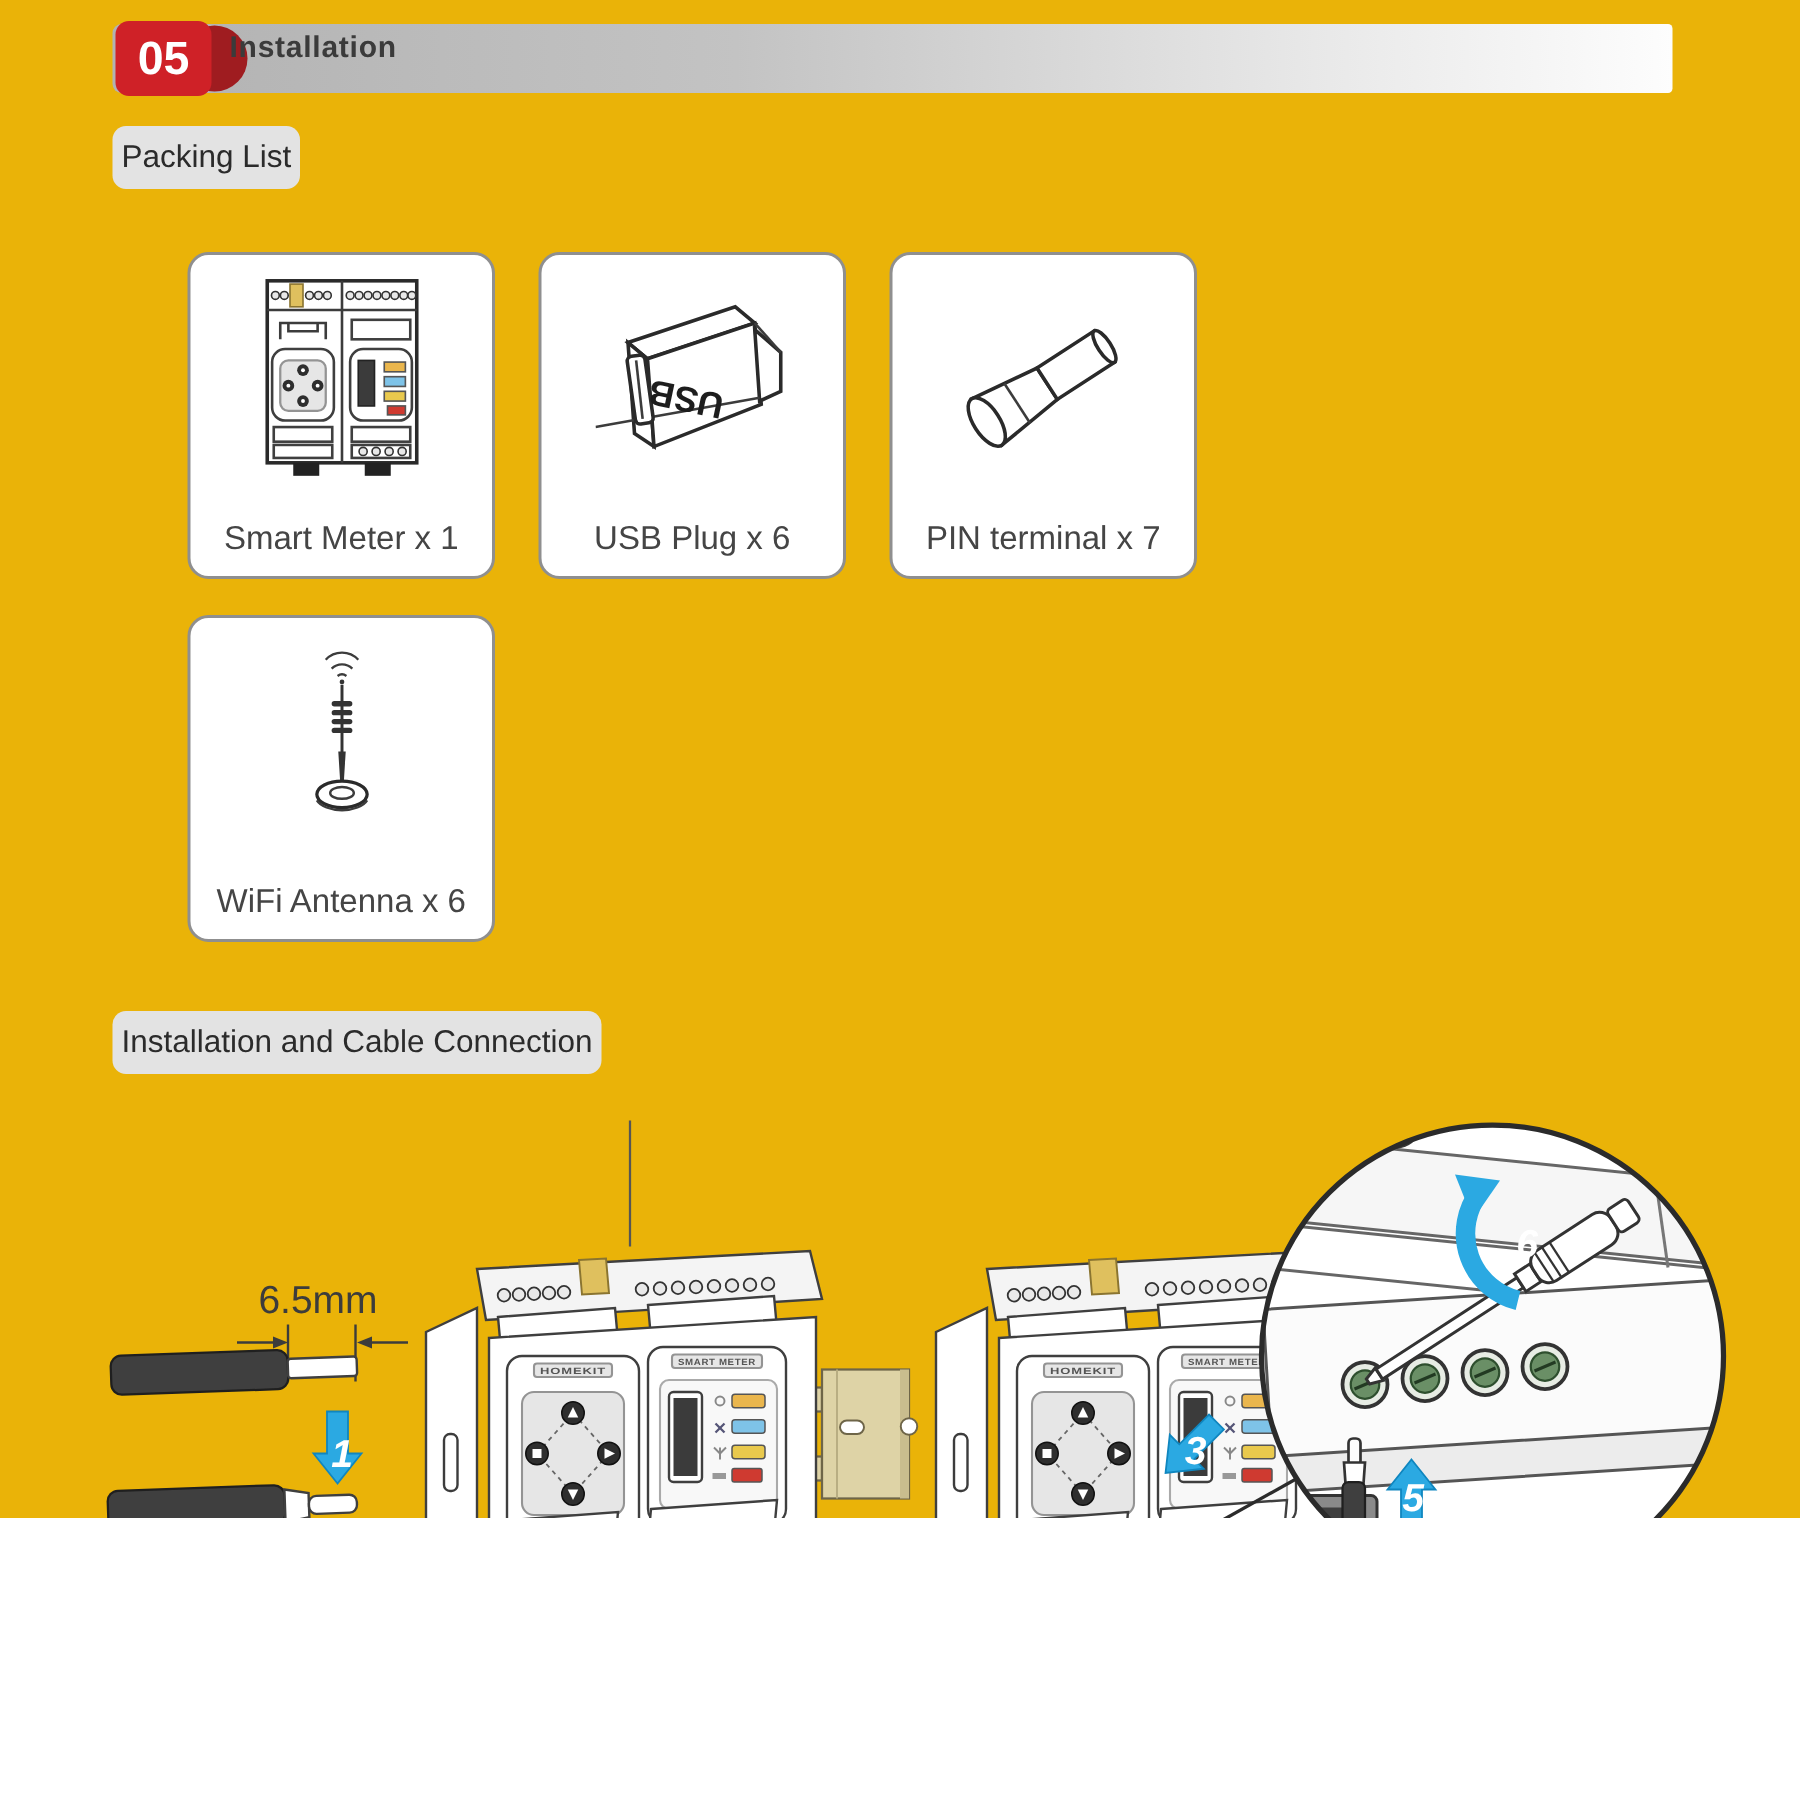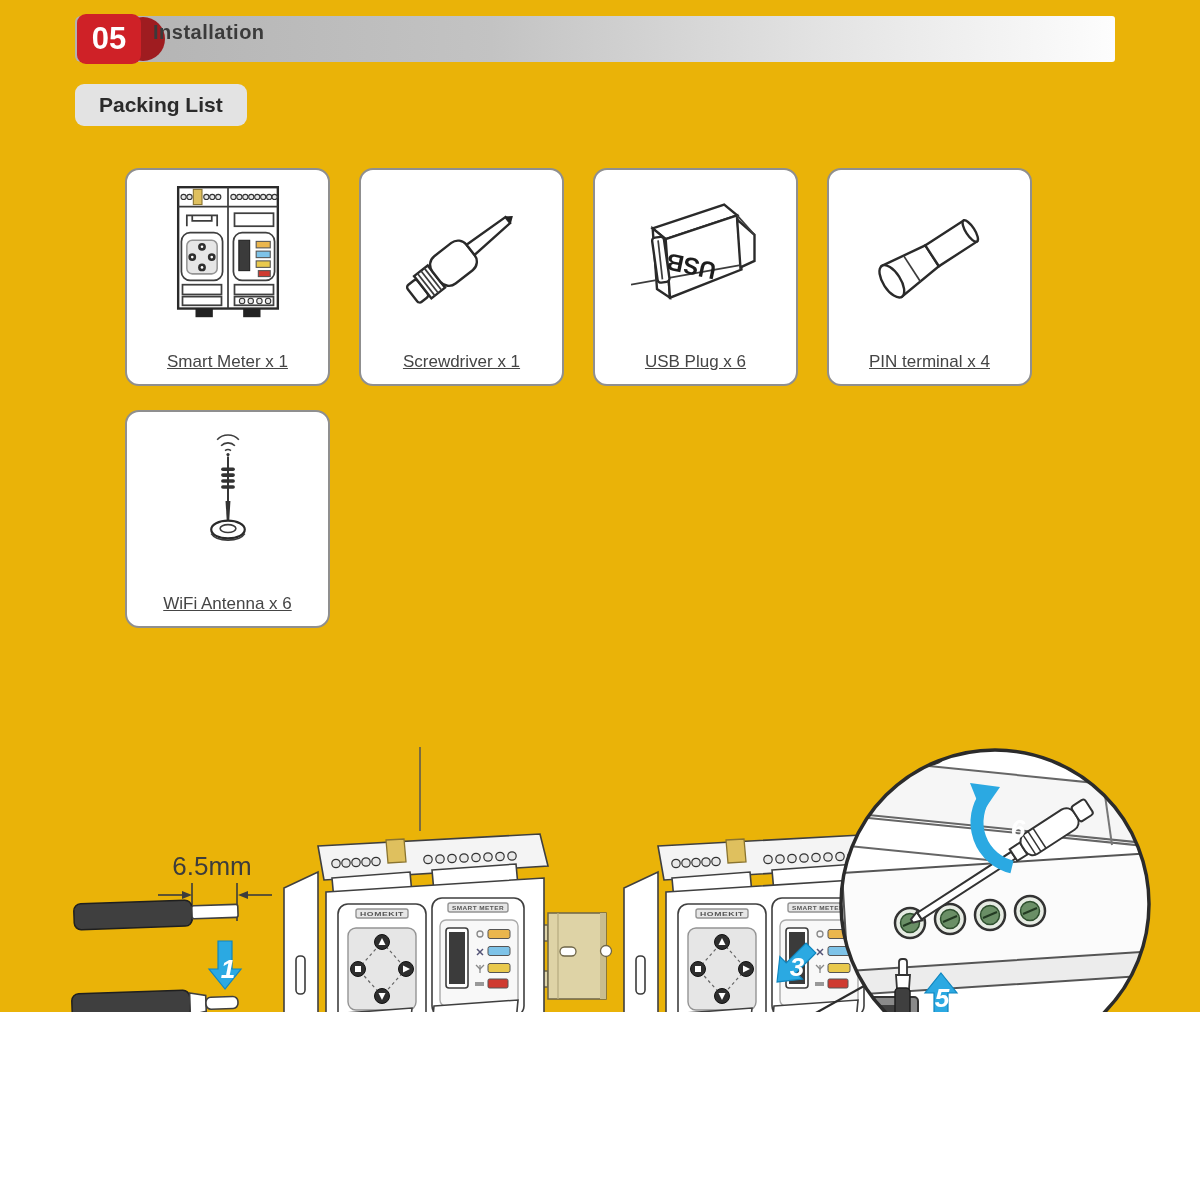--- a/index.html
+++ b/index.html
@@ -9,33 +9,33 @@
   
   .hbar{position:absolute;left:75px;top:16px;width:1040px;height:46px;
         background:linear-gradient(to right,#b2b2b2 0%,#c3c3c3 40%,#e9e9e9 78%,#fdfdfd 100%);
         border-radius:6px 3px 3px 6px;}
   .hcircle{position:absolute;left:121px;top:17px;width:44px;height:44px;border-radius:50%;background:#9f1c20;}
   .hbadge{position:absolute;left:77px;top:14px;width:64px;height:50px;background:#cf2127;border-radius:9px;
           color:#fff;font-size:31px;font-weight:bold;display:flex;align-items:center;justify-content:center;}
   .htitle{position:absolute;left:153px;top:21px;font-size:20px;font-weight:bold;color:#3b3b3b;letter-spacing:.5px;}
 
   
-  .pill{position:absolute;background:#e3e3e3;border-radius:9px;padding:9px 24px;
-        font-size:21px;font-weight:bold;color:#2b2b2b;}
+  .pill{position:absolute;background:#e3e3e3;border-radius:9px;padding:9px 6px;
+        font-size:21px;font-weight:normal;color:#2b2b2b;}
   .pill-packing{left:75px;top:84px;}
   .pill-install{left:75px;top:674px;}
 
   
   .cards{position:absolute;display:flex;gap:29px;}
   .row1{left:125px;top:168px;}
   .row2{left:125px;top:410px;}
   .card{width:205px;height:218px;border:2px solid #8f8f8f;border-radius:14px;background:#fff;
         box-sizing:border-box;display:flex;flex-direction:column;align-items:center;
         justify-content:space-between;padding:12px 4px 12px;}
-  .card-label{font-size:17px;color:#454545;white-space:nowrap;text-decoration:underline;}
+  .card-label{font-size:22px;color:#454545;white-space:nowrap;}
 
   
   .o  {stroke:#3f3f3f;stroke-width:1.6;fill:#fff;}
   .o2 {stroke:#2a2a2a;stroke-width:2.2;fill:#fff;}
   .ol {stroke:#3f3f3f;stroke-width:1.6;fill:#f4f4f4;}
   .og {stroke:#949494;stroke-width:1.4;fill:#e6e6e6;}
   .thin{stroke:#3c3c3c;stroke-width:1.6;fill:none;}
   .dash{stroke:#666;stroke-width:1.2;stroke-dasharray:3 3;fill:none;}
   .dark{fill:#3f3f3f;stroke:#1f1f1f;stroke-width:1.5;}
   .tinylabel{font:600 6px "Liberation Sans",sans-serif;fill:#555;text-anchor:middle;letter-spacing:.4px;}
@@ -50,20 +50,21 @@
 <div class="page">
 
   <div class="hbar"></div>
   <div class="hcircle"></div>
   <div class="hbadge">
       <span>05</span>
     </div>
   <div class="htitle">Installation</div>
 
   <div class="pill pill-packing">Packing List</div>
+  <div class="pill pill-install">Installation and Cable Connection</div>
 
   <div class="cards row1">
 
     <div class="card">
       <svg width="130" height="148" viewBox="0 0 120 135">
         <rect x="14" y="4" width="92" height="112" class="o2"></rect>
         <line x1="60" y1="4" x2="60" y2="116" class="thin"></line>
         <line x1="14" y1="22" x2="106" y2="22" class="thin"></line>
         <g fill="#e8e8e8" stroke="#333" stroke-width="1">
           <circle cx="19" cy="13" r="2.4"></circle>
@@ -112,35 +113,20 @@
             <circle cx="81" cy="109" r="2.5"></circle>
           <circle cx="89" cy="109" r="2.5"></circle>
             <circle cx="97" cy="109" r="2.5"></circle>
         </g>
         <rect x="30" y="116" width="16" height="8" fill="#222"></rect>
         <rect x="74" y="116" width="16" height="8" fill="#222"></rect>
       </svg>
       <div class="card-label">Smart Meter x 1</div>
     </div>
 
-    <div class="card">
-      <svg width="130" height="148" viewBox="0 0 120 135">
-        <g transform="rotate(-38 60 68)">
-          <rect x="2" y="58" width="12" height="20" rx="3" class="o2"></rect>
-          <rect x="14" y="55" width="16" height="26" class="o2"></rect>
-          <line x1="18" y1="55" x2="18" y2="81" class="thin"></line>
-          <line x1="22" y1="55" x2="22" y2="81" class="thin"></line>
-          <line x1="26" y1="55" x2="26" y2="81" class="thin"></line>
-          <rect x="30" y="52" width="40" height="32" rx="10" class="o2"></rect>
-          <polygon points="70,62 114,64 114,71 70,74" class="o2"></polygon>
-          <polygon points="114,63 120,67.5 114,72" fill="#222"></polygon>
-        </g>
-      </svg>
-      <div class="card-label">Screwdriver x 1</div>
-    </div>
 
     <div class="card">
       <svg width="130" height="148" viewBox="0 0 120 135">
         <polygon points="20,42 86,20 98,30 32,52" class="o2"></polygon>
         <polygon points="20,42 32,52 36,106 24,98" class="o2"></polygon>
         <polygon points="32,52 98,30 102,80 36,106" class="o2"></polygon>
         <polygon points="98,34 114,48 114,72 101,78" class="o2"></polygon>
         <line x1="98" y1="30" x2="114" y2="48" class="thin"></line>
         <line x1="101" y1="76" x2="84,94" y2="94" class="thin"></line>
         <rect x="22" y="50" width="11" height="42" rx="3" transform="rotate(-8 27 71)" class="o2"></rect>
@@ -153,21 +139,21 @@
     <div class="card">
       <svg width="130" height="148" viewBox="0 0 120 135">
         <g transform="rotate(-33 60 68)">
           <polygon points="18,51 62,57 62,80 18,85" class="o2"></polygon>
           <ellipse cx="18" cy="68" rx="8" ry="17" class="o2"></ellipse>
           <line x1="40" y1="54" x2="40" y2="83" class="thin"></line>
           <rect x="62" y="57" width="42" height="23" class="o2"></rect>
           <ellipse cx="104" cy="68.5" rx="4" ry="11.5" class="o2"></ellipse>
         </g>
       </svg>
-      <div class="card-label">PIN terminal x 4</div>
+      <div class="card-label">PIN terminal x 7</div>
     </div>
   </div>
 
   <div class="cards row2">
     <div class="card">
       <svg width="130" height="148" viewBox="0 0 120 150">
         <path d="M49,16 A15,15 0 0 1 71,16" class="thin"></path>
         <path d="M53,22 A10,10 0 0 1 67,22" class="thin"></path>
         <path d="M57,27 A5,5 0 0 1 63,27" class="thin"></path>
         <circle cx="60" cy="31" r="1.6" fill="#333"></circle>

